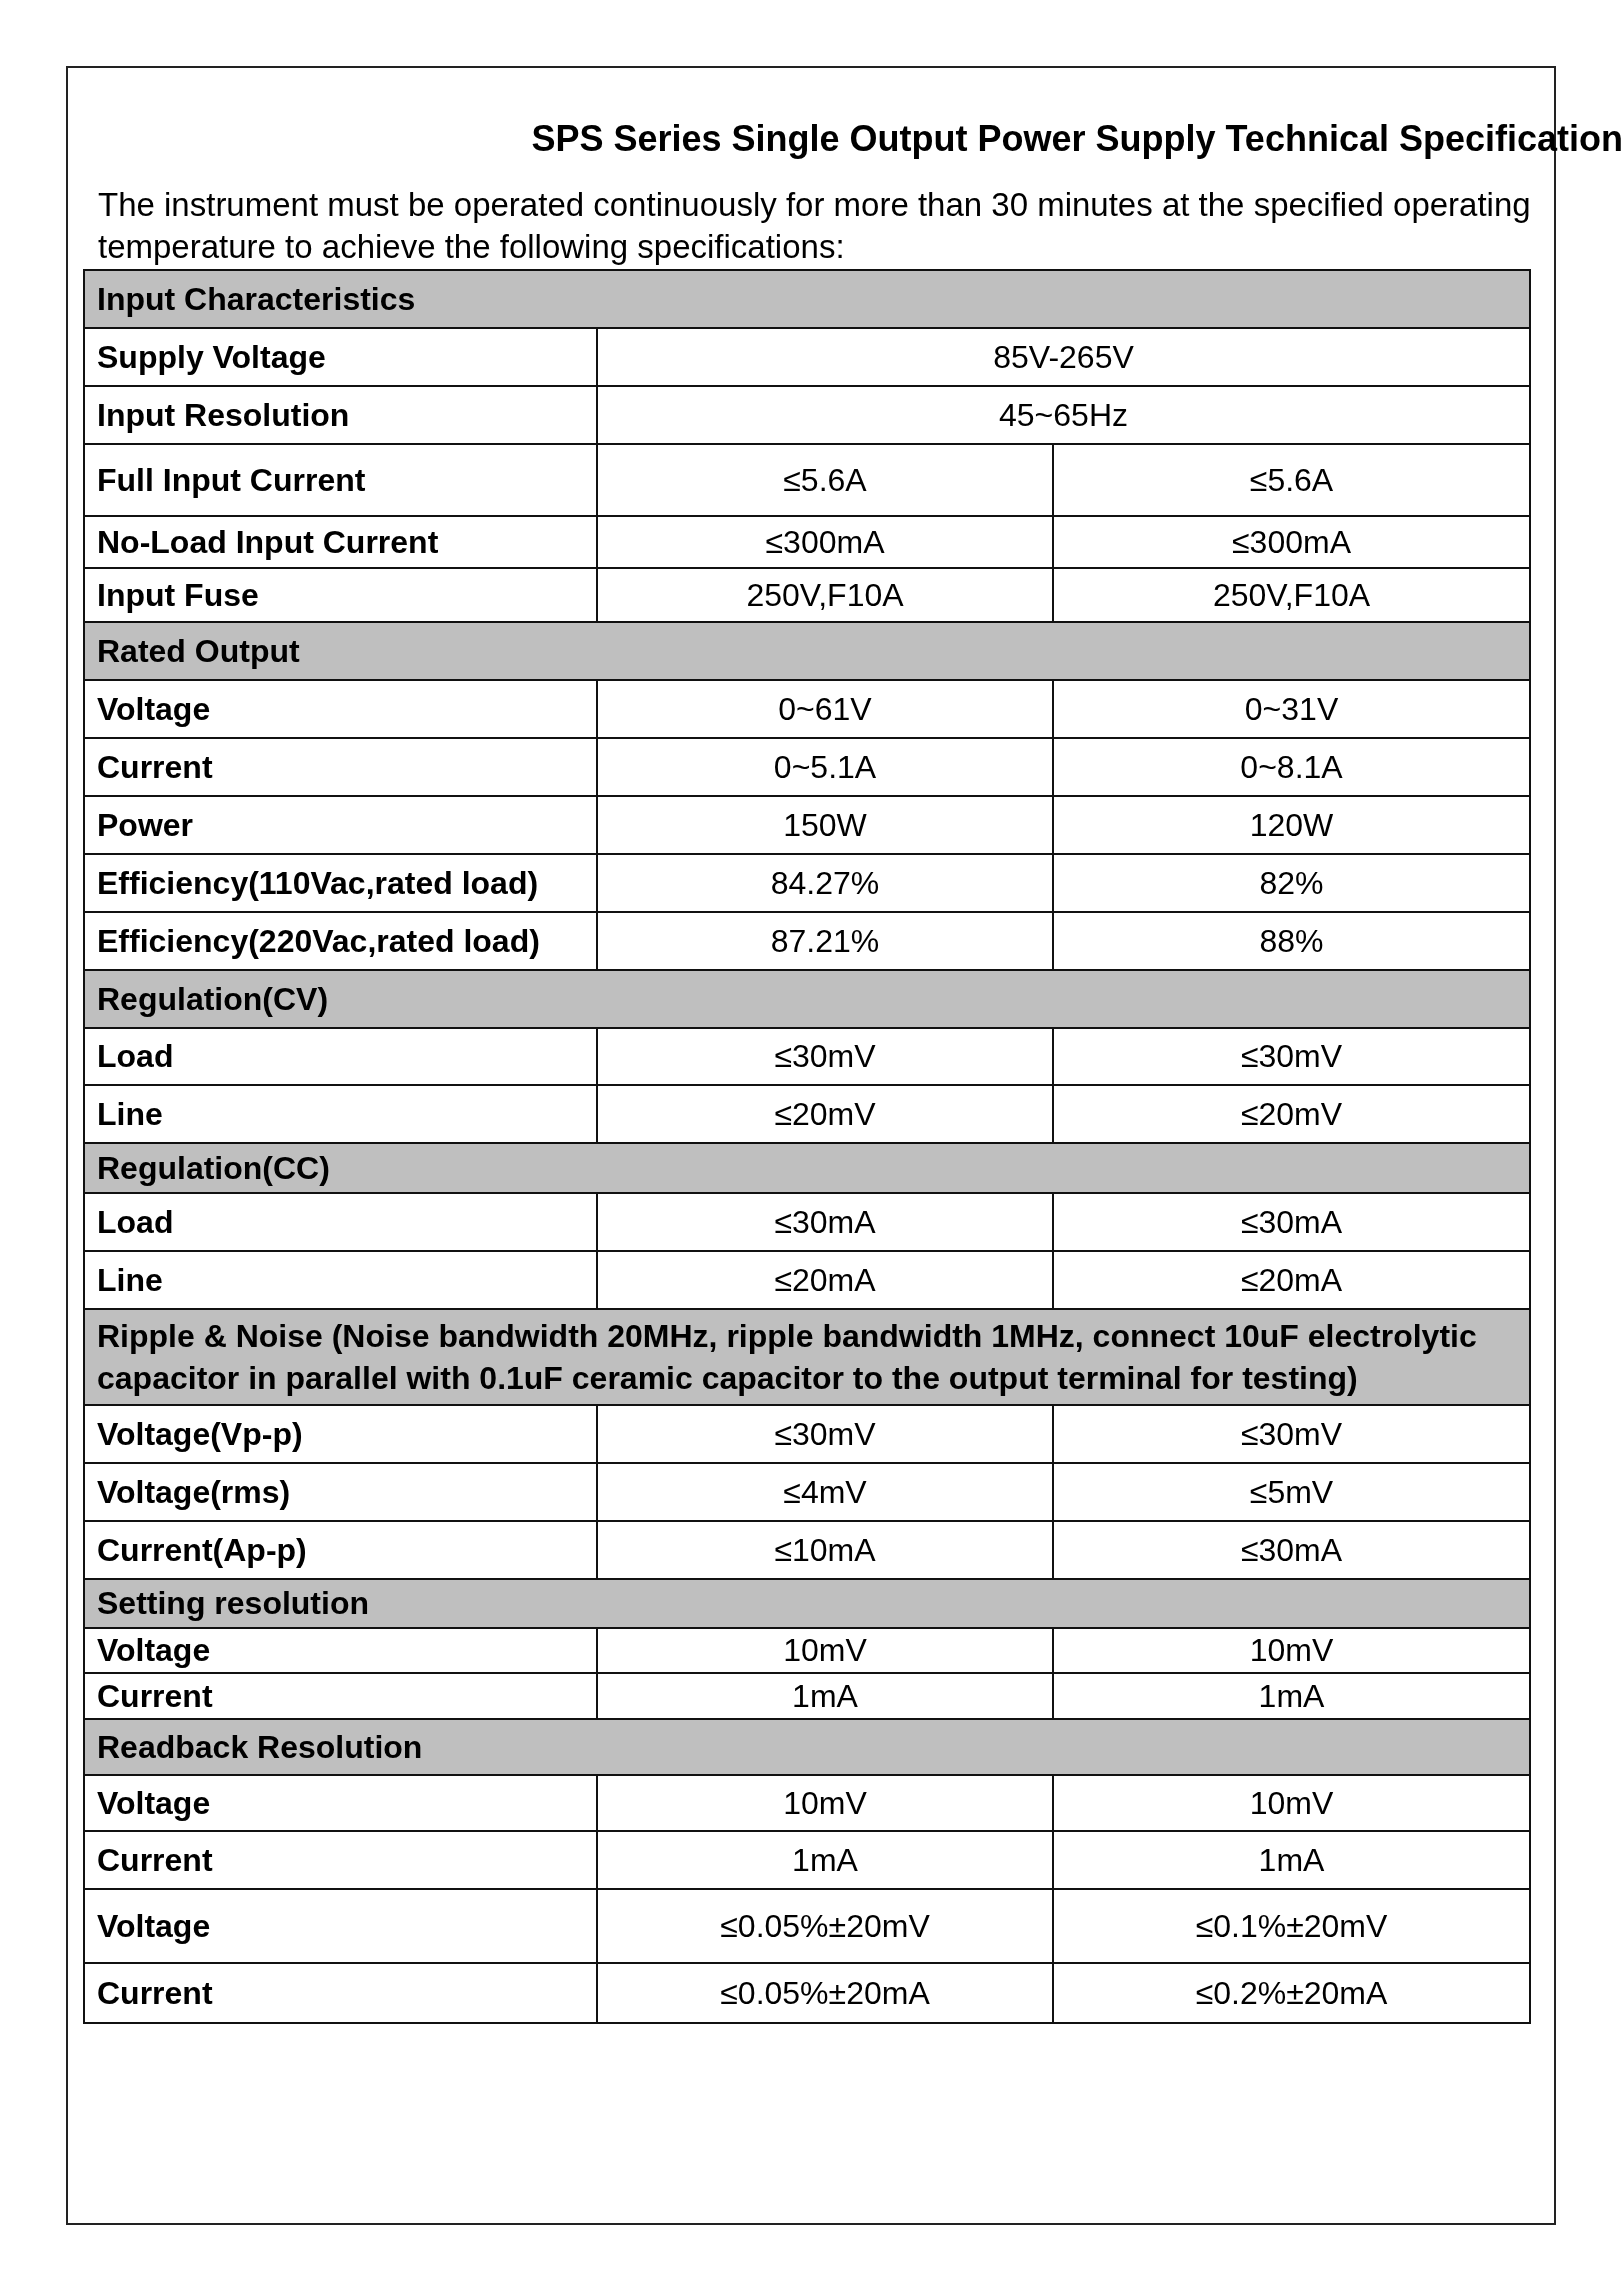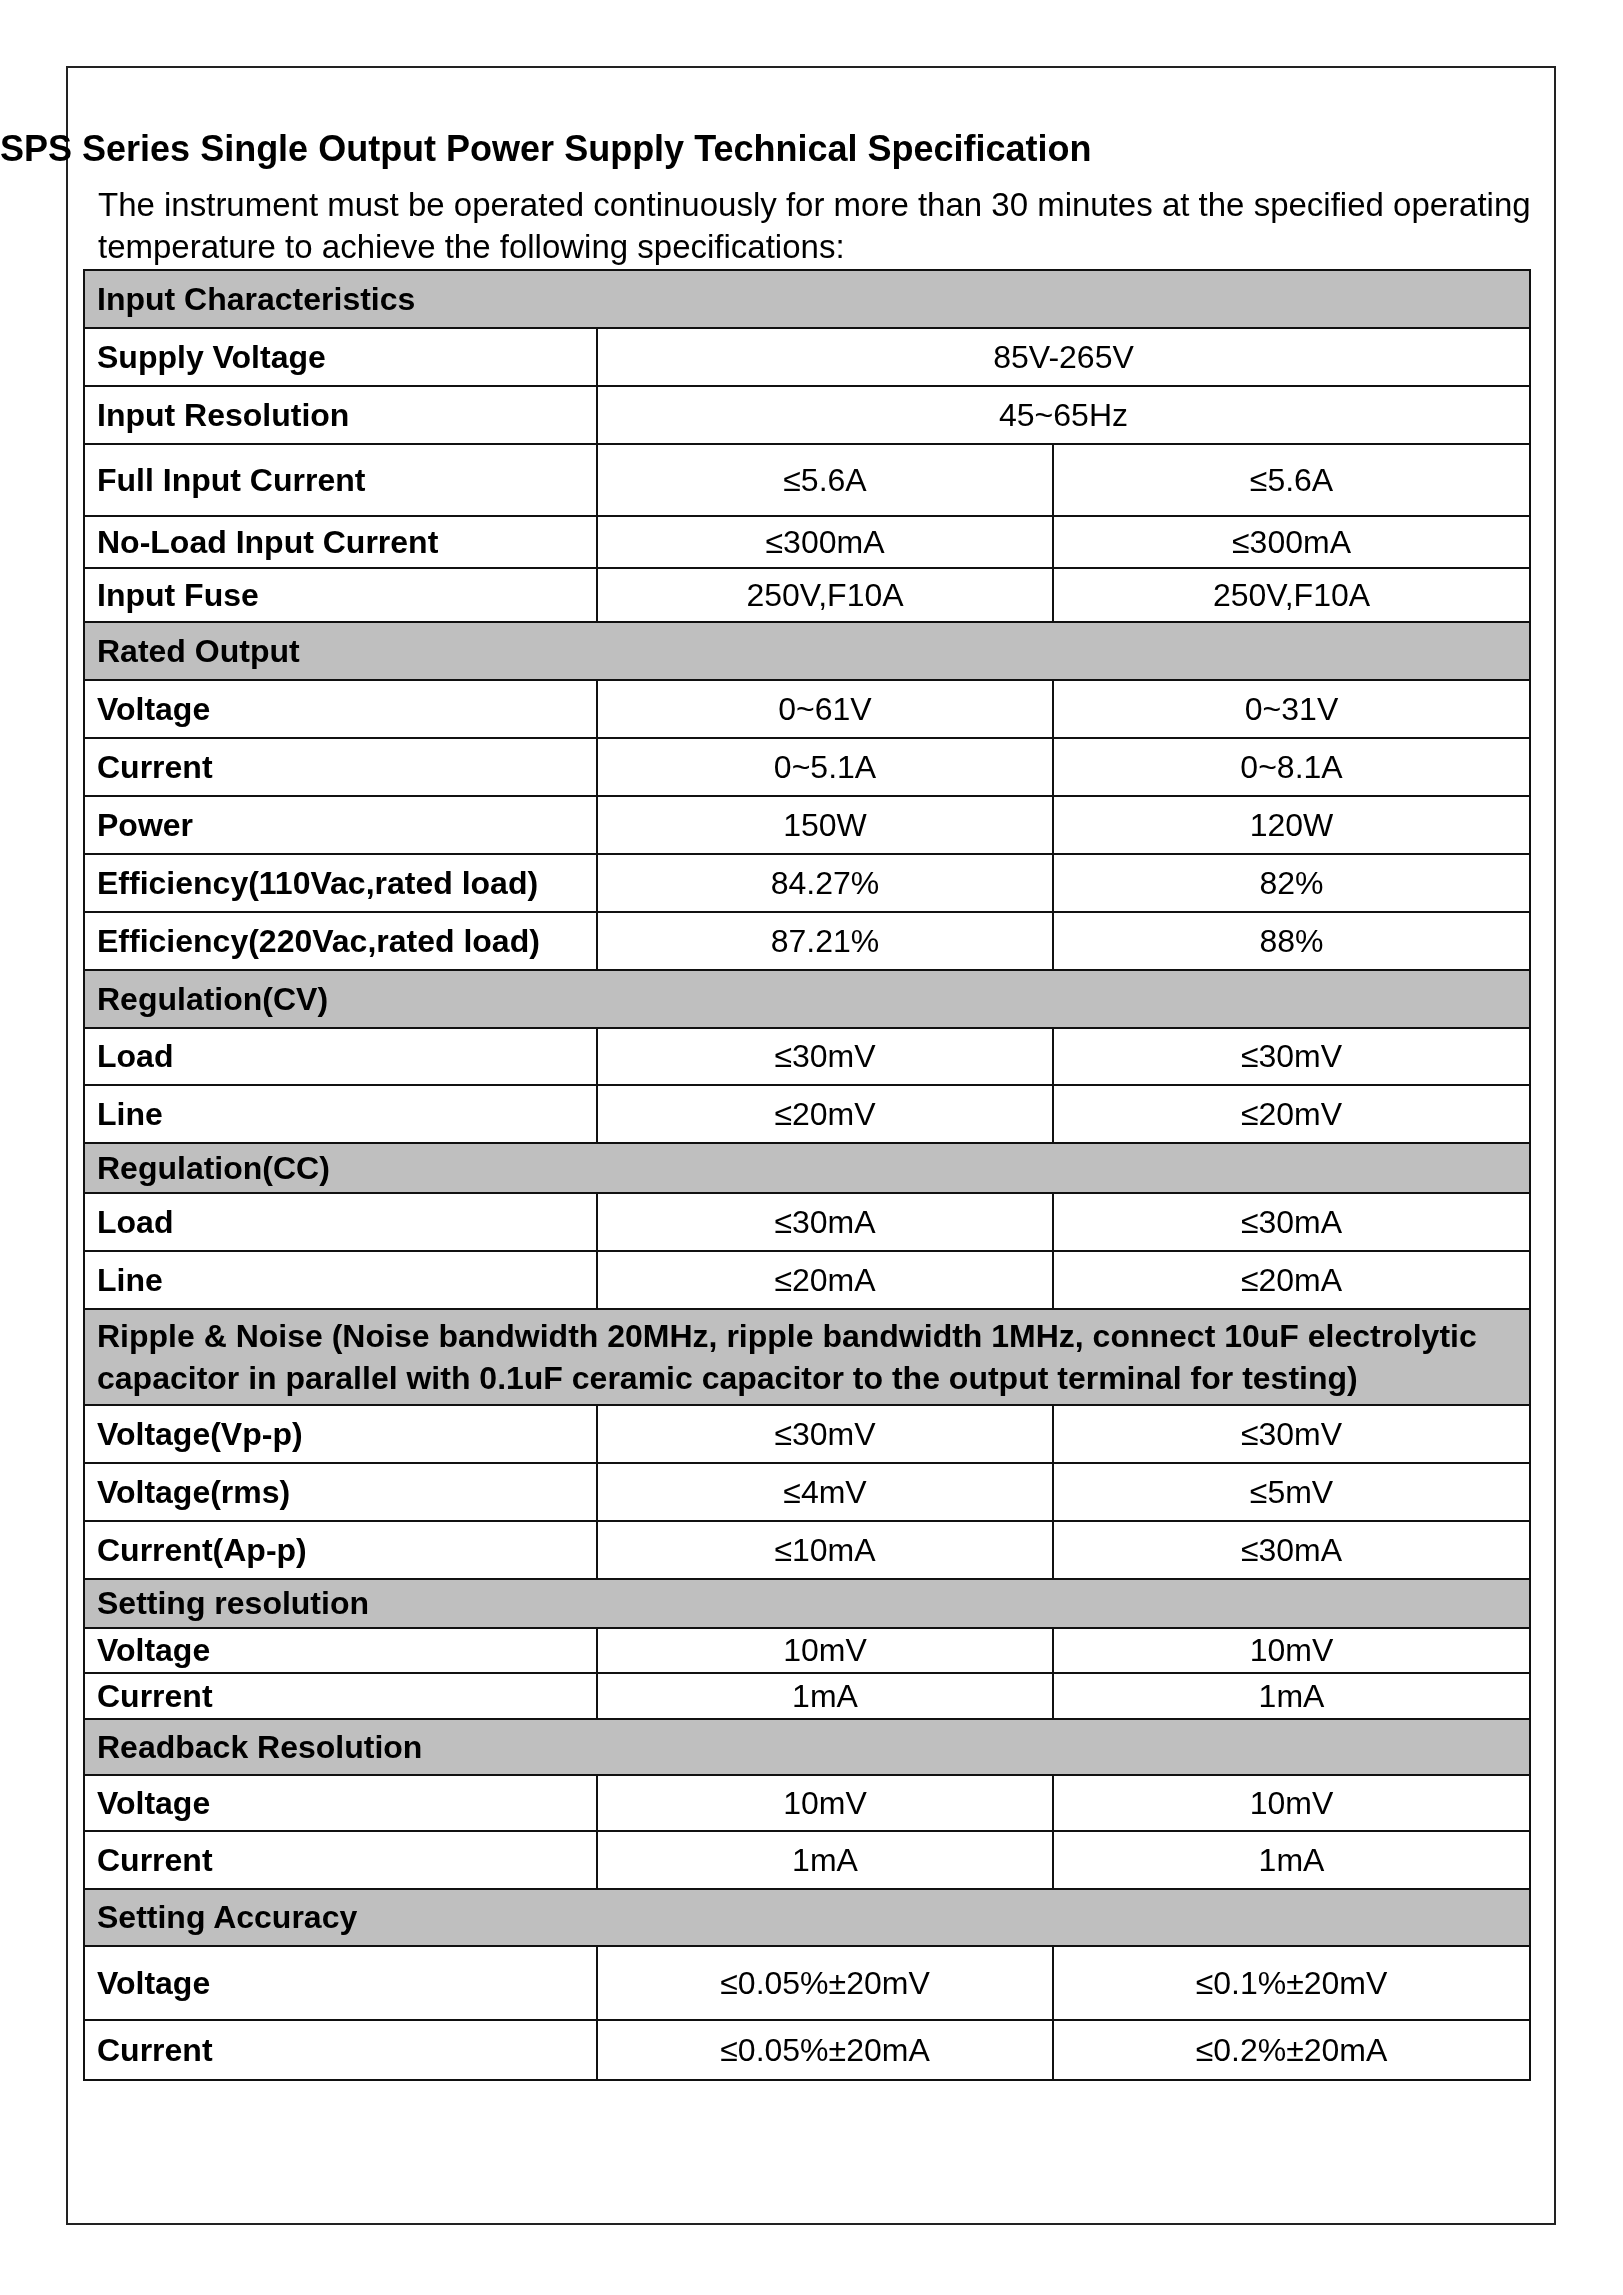--- a/index.html
+++ b/index.html
@@ -1,18 +1,18 @@
 <!DOCTYPE html>
 <html style="font-size:13.5px"><head>
 <meta charset="utf-8">
 <style>
   html,body{margin:0;padding:0;background:#fff;}
   body{width:1623px;height:2295px;position:relative;font-family:"Liberation Sans",sans-serif;color:#000;}
   .frame{position:absolute;left:66px;top:66px;width:1490px;height:2159px;border:2.5px solid #222;box-sizing:border-box;}
-  .title{position:absolute;left:0;width:1623px;top:128px;text-align:left;font-weight:bold;font-size:36px;}
+  .title{position:absolute;left:0;width:1623px;top:118px;text-align:right;font-weight:bold;font-size:36px;}
   .intro{position:absolute;left:98px;top:184px;width:1437px;font-size:33px;line-height:42px;}
   table{position:absolute;left:83px;top:269px;width:1446px;border-collapse:collapse;table-layout:fixed;}
   td{border:2.5px solid #111;font-size:32px;padding:0 12px;box-sizing:border-box;overflow:hidden;}
   col.c1{width:513px;} col.c2{width:456px;} col.c3{width:477px;}
   .hdr td{background:#bfbfbf;font-weight:bold;}
   .sec td{background:#bfbfbf;font-weight:bold;}
   .lbl{font-weight:bold;text-align:left;}
   .val{text-align:center;}
   .sec2 td{line-height:42px;}
 </style>
@@ -147,23 +147,20 @@
       <tr style="height: 56px;">
         <td class="lbl">Voltage</td>
         <td class="val">10mV</td>
         <td class="val">10mV</td>
       </tr>
       <tr style="height: 58px;">
         <td class="lbl">Current</td>
         <td class="val">1mA</td>
         <td class="val">1mA</td>
       </tr>
-      <tr class="sec" style="height: 57px;">
-        <td colspan="3">Setting Accuracy</td>
-      </tr>
       <tr style="height: 74px;">
         <td class="lbl">Voltage</td>
         <td class="val">≤0.05%±20mV</td>
         <td class="val">≤0.1%±20mV</td>
       </tr>
       <tr style="height: 60px;">
         <td class="lbl">Current</td>
         <td class="val">≤0.05%±20mA</td>
         <td class="val">≤0.2%±20mA</td>
       </tr>

